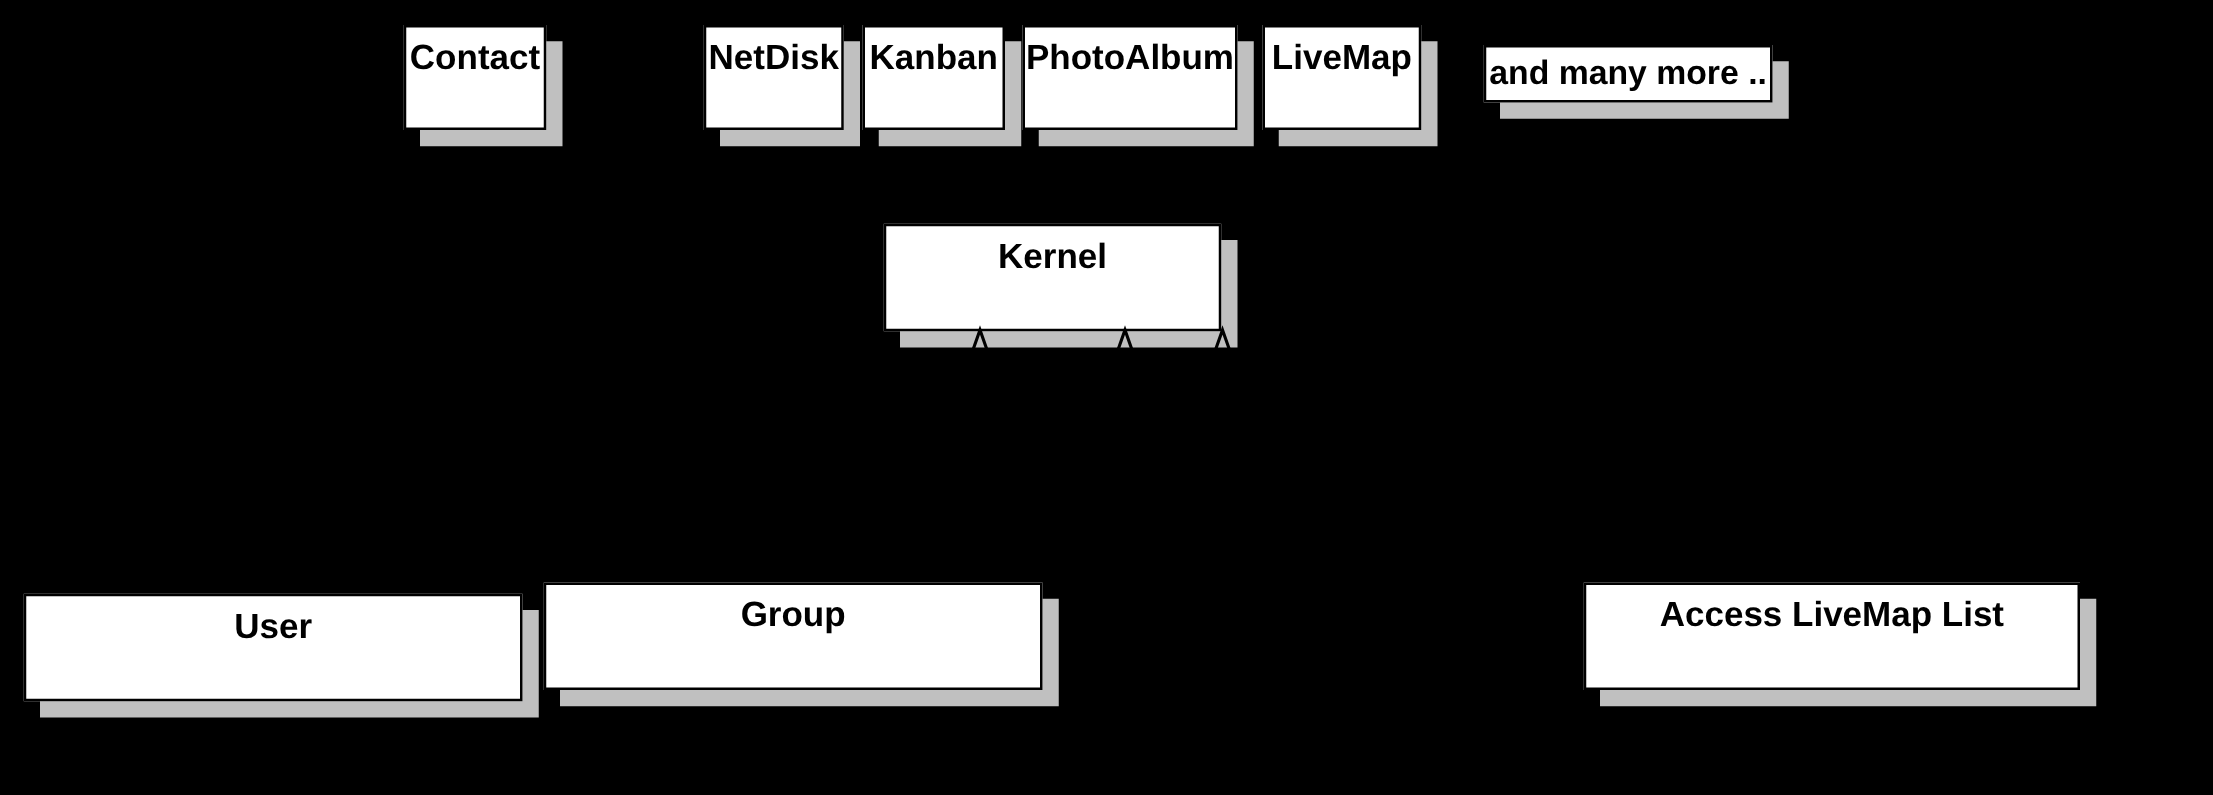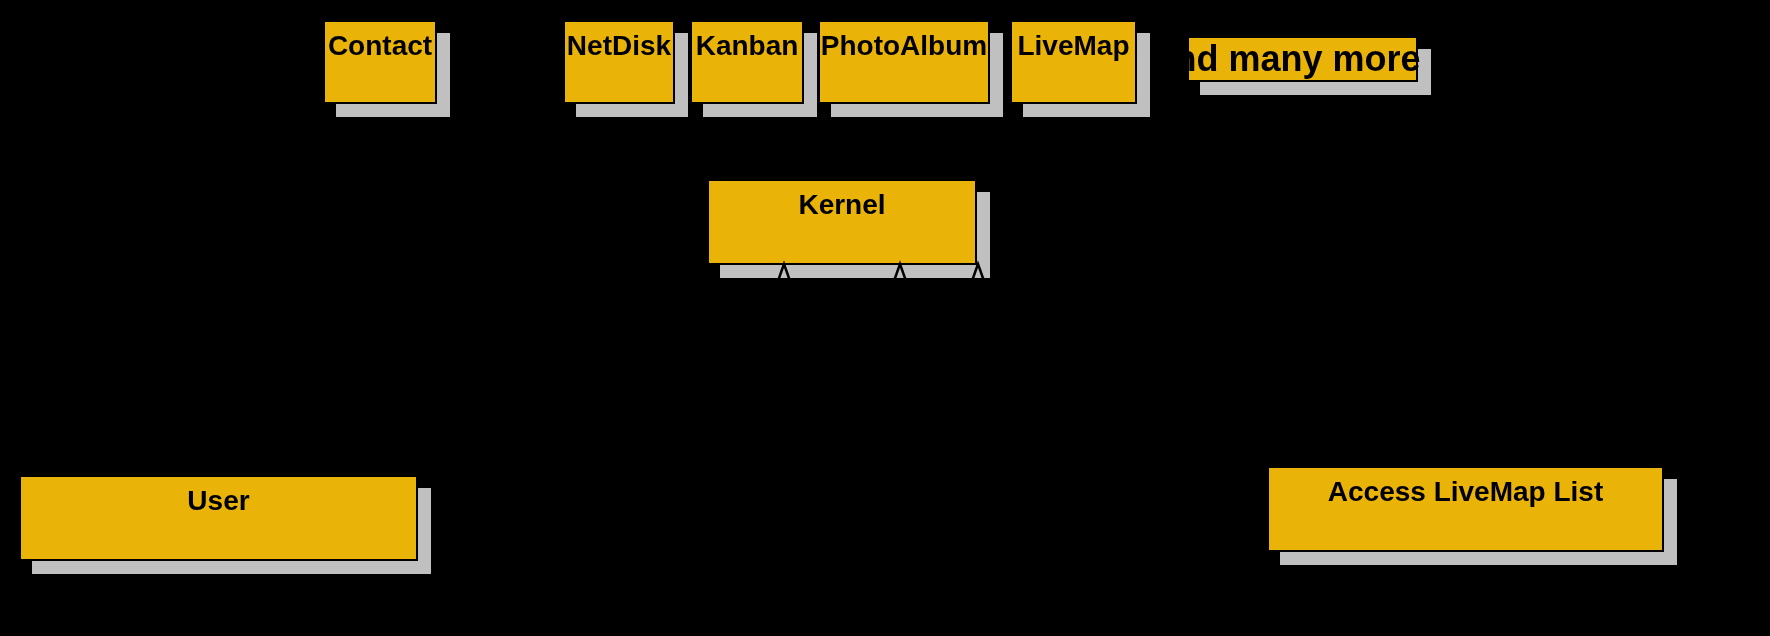--- a/index.html
+++ b/index.html
@@ -16,37 +16,37 @@
   }
   .canvas {
     position: absolute;
     left: 0; top: 0;
     width: 1770px;
     height: 636px;
   }
   .node {
     position: absolute;
     box-sizing: border-box;
-    background: #eab308;
+    background: #ffffff;
     border: 2px solid #000000;
     box-shadow: 13px 13px 0 0 #c0c0c0;
     color: #000000;
     font-weight: bold;
     font-size: 28px;
     line-height: 1.1;
     text-align: center;
     padding-top: 9px;
     white-space: nowrap;
   }
   .node.short {
     display: flex;
     align-items: center;
     justify-content: center;
     padding-top: 0;
-    font-size: 36px;
+    font-size: 27px;
   }
   .arrowheads {
     position: absolute;
     left: 700px;
     top: 248px;
     width: 300px;
     height: 40px;
   }
 </style>
 </head>
@@ -70,17 +70,18 @@
   <div class="node" style="left:707px; top:179px; width:270px; height:86px;">Kernel</div>
 
   <svg class="arrowheads" viewBox="0 0 300 40">
     <polyline points="78,33 84,16 90,33" fill="none" stroke="#000000" stroke-width="2.5"></polyline>
     <polyline points="194,33 200,16 206,33" fill="none" stroke="#000000" stroke-width="2.5"></polyline>
     <polyline points="272,33 278,16 284,33" fill="none" stroke="#000000" stroke-width="2.5"></polyline>
   </svg>
 
   <div class="node" style="left:19px; top:475px; width:399px; height:86px;">User</div>
 
+  <div class="node" style="left:435px; top:466px; width:399px; height:86px;">Group</div>
 
 
   <div class="node" style="left:1267px; top:466px; width:397px; height:86px;">Access LiveMap List</div>
 
 </div>
 
 </body></html>

